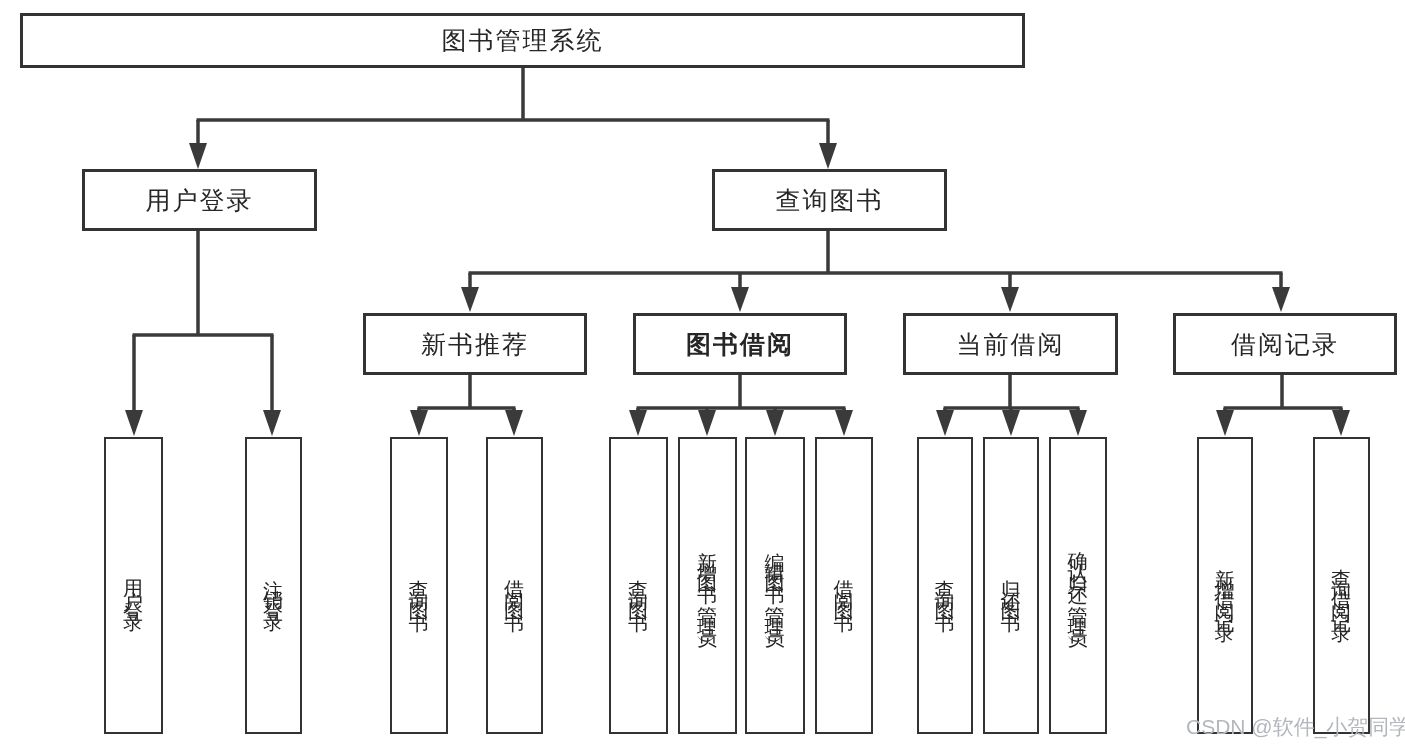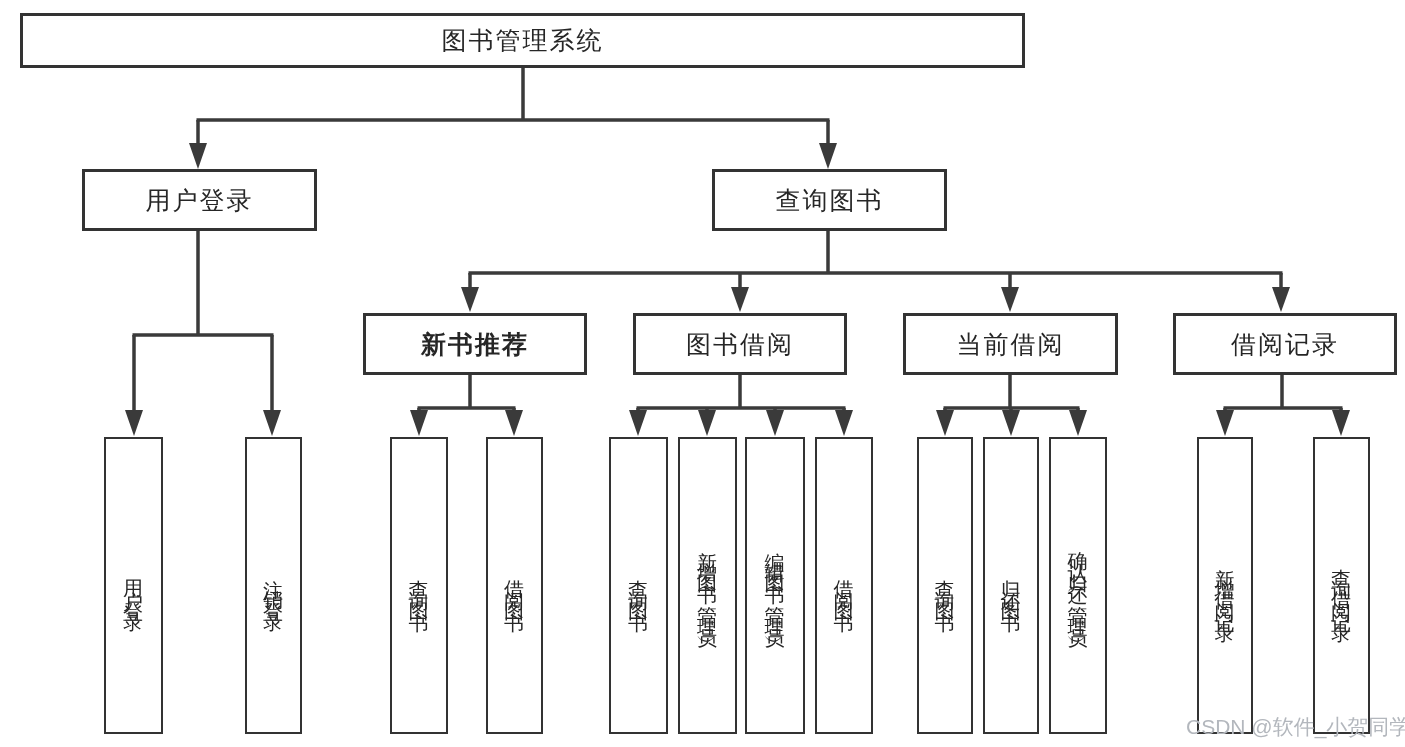--- a/index.html
+++ b/index.html
@@ -132,24 +132,24 @@
     <span>图书管理系统</span>
   </div>
 
   <div class="node h" style="left:82px; top:169px; width:235px; height:62px;">
     <span>用户登录</span>
   </div>
   <div class="node h" style="left:712px; top:169px; width:235px; height:62px;">
     <span>查询图书</span>
   </div>
 
-  <div class="node h" style="left:363px; top:313px; width:224px; height:62px;font-weight:bold;">
+  <div class="node h" style="left:363px; top:313px; width:224px; height:62px;">
     <span>新书推荐</span>
   </div>
-  <div class="node h" style="left:633px; top:313px; width:214px; height:62px;">
+  <div class="node h" style="left:633px; top:313px; width:214px; height:62px;font-weight:bold;">
     <span>图书借阅</span>
   </div>
   <div class="node h" style="left:1173px; top:313px; width:224px; height:62px;">
     <span>借阅记录</span>
   </div>
   <div class="node h" style="left:903px; top:313px; width:215px; height:62px;">
     <span>当前借阅</span>
   </div>
 
   <div class="node leaf" style="left:104px; width:59px;">

